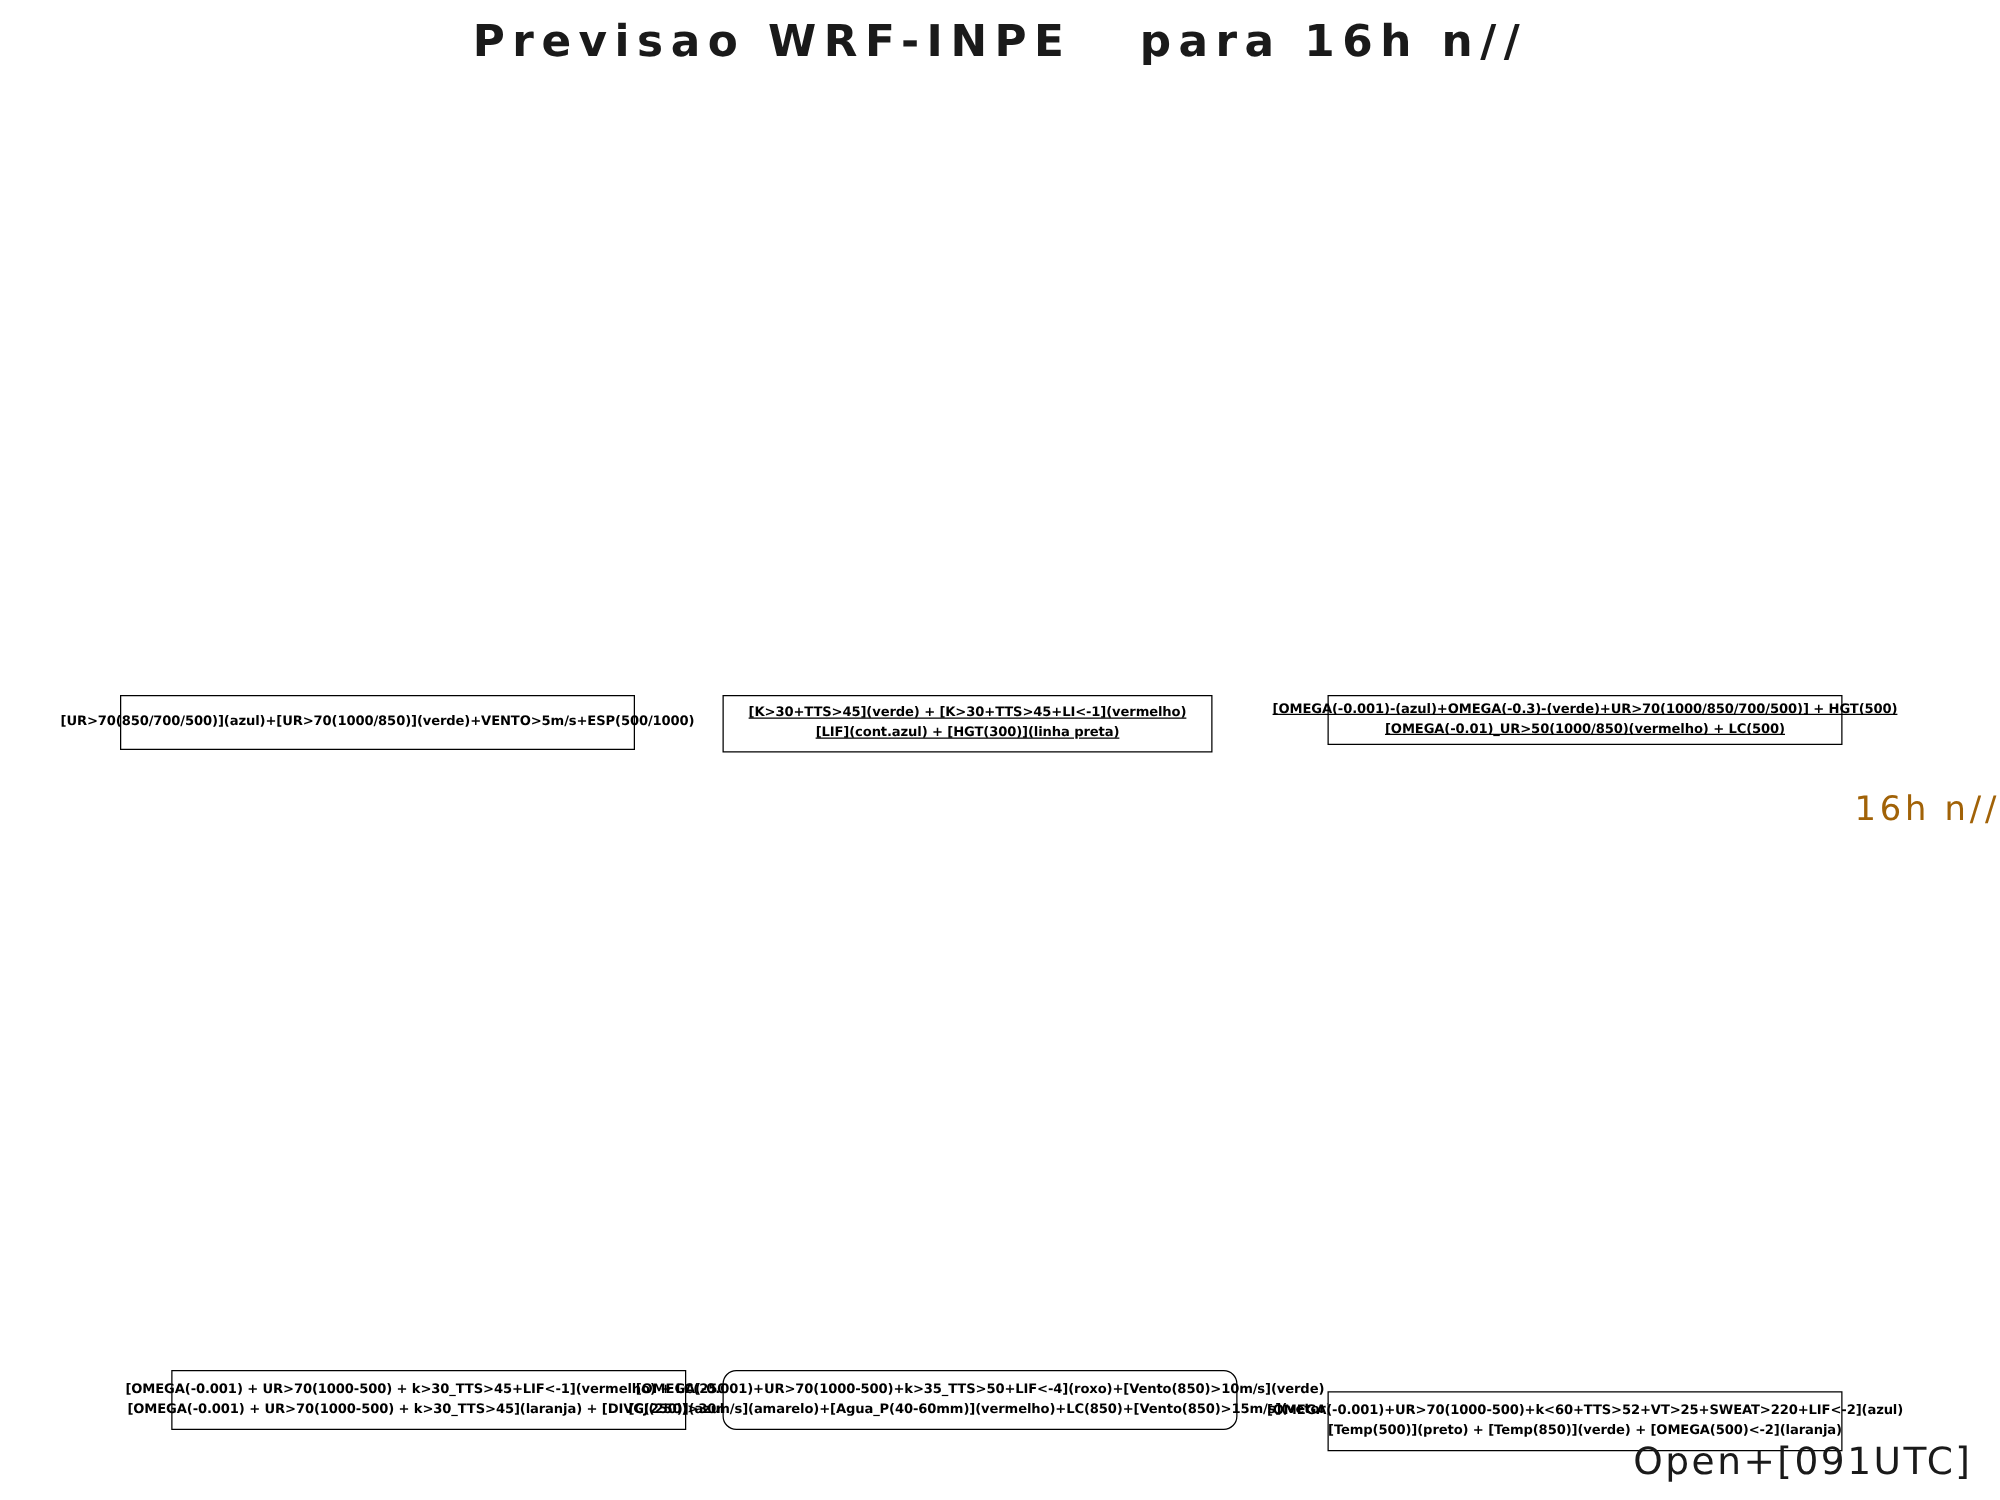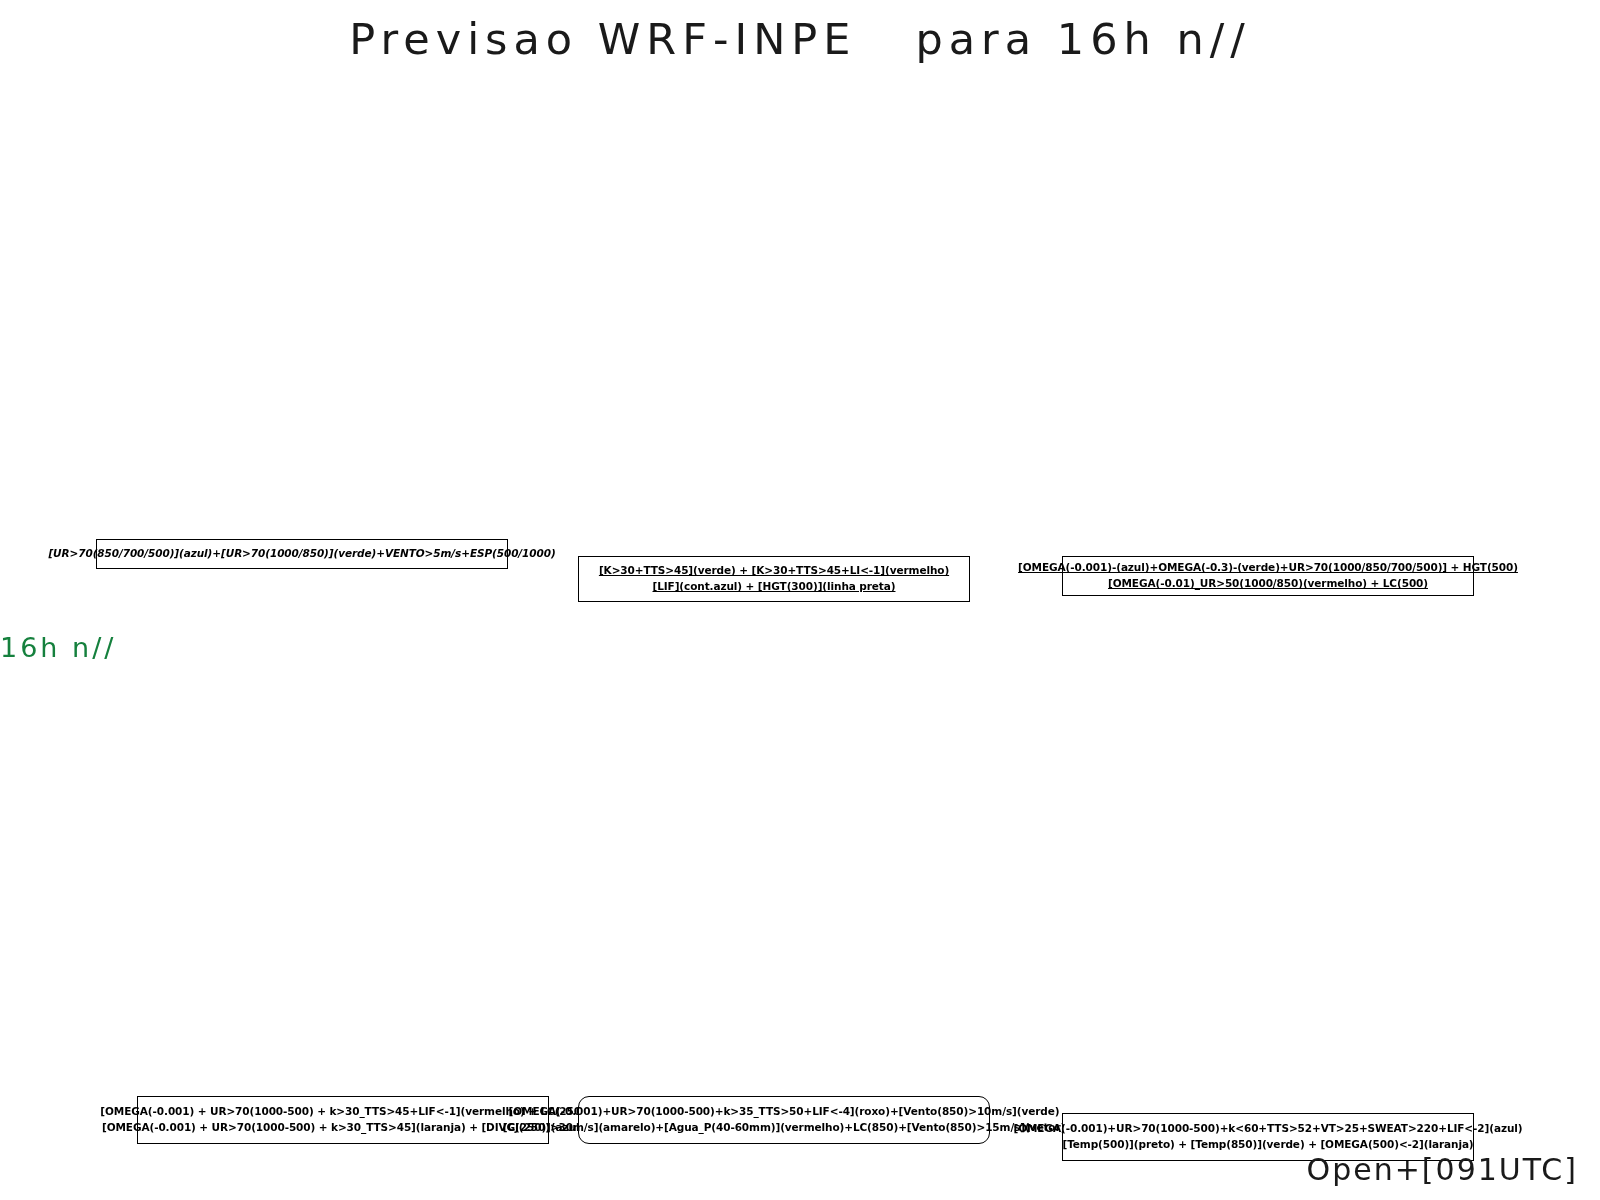--- a/index.html
+++ b/index.html
@@ -17,37 +17,37 @@
   }
 
   
   .page-title {
     position: absolute;
     top: 14px;
     left: 0;
     width: 1600px;
     text-align: center;
     font-family: "DejaVu Sans", sans-serif;
-    font-size: 43px;
-    font-weight: 400;
+    font-size: 35px;
+    font-weight: 700;
     letter-spacing: 6px;
     color: #1a1a1a;
     white-space: pre;
   }
 
   
   .mid-caption {
     position: absolute;
     top: 632px;
     left: 0;
     width: 1600px;
-    text-align: left;
+    text-align: right;
     font-size: 27px;
     letter-spacing: 3px;
-    color: #15803d;
+    color: #a16207;
     white-space: pre;
   }
 
   
   .corner-stamp {
     position: absolute;
     top: 1152px;
     right: 22px;
     font-size: 30px;
     letter-spacing: 2px;
@@ -72,21 +72,21 @@
     font-size: 10.5px;
     font-weight: bold;
     line-height: 1.5;
     color: #000000;
     white-space: nowrap;
     text-align: center;
     letter-spacing: -0.1px;
   }
 
   
-  #box-top-left   { left: 96px;  top: 539px; width: 412px; height: 30px; font-style: italic; }
+  #box-top-left   { left: 96px;  top: 556px; width: 412px; height: 44px; }
   #box-top-center { left: 578px; top: 556px; width: 392px; height: 46px; text-decoration: underline; }
   #box-top-right  { left: 1062px;top: 556px; width: 412px; height: 40px; text-decoration: underline; }
 
   
   #box-bottom-left   { left: 96px;  top: 1096px; width: 412px; height: 48px; margin-left: 41px; }
   #box-bottom-center { left: 578px; top: 1096px; width: 412px; height: 48px; border-radius: 11px; }
   #box-bottom-right  { left: 1062px;top: 1096px; width: 412px; height: 48px; margin-top: 17px; }
 
   
   .map-panel {

